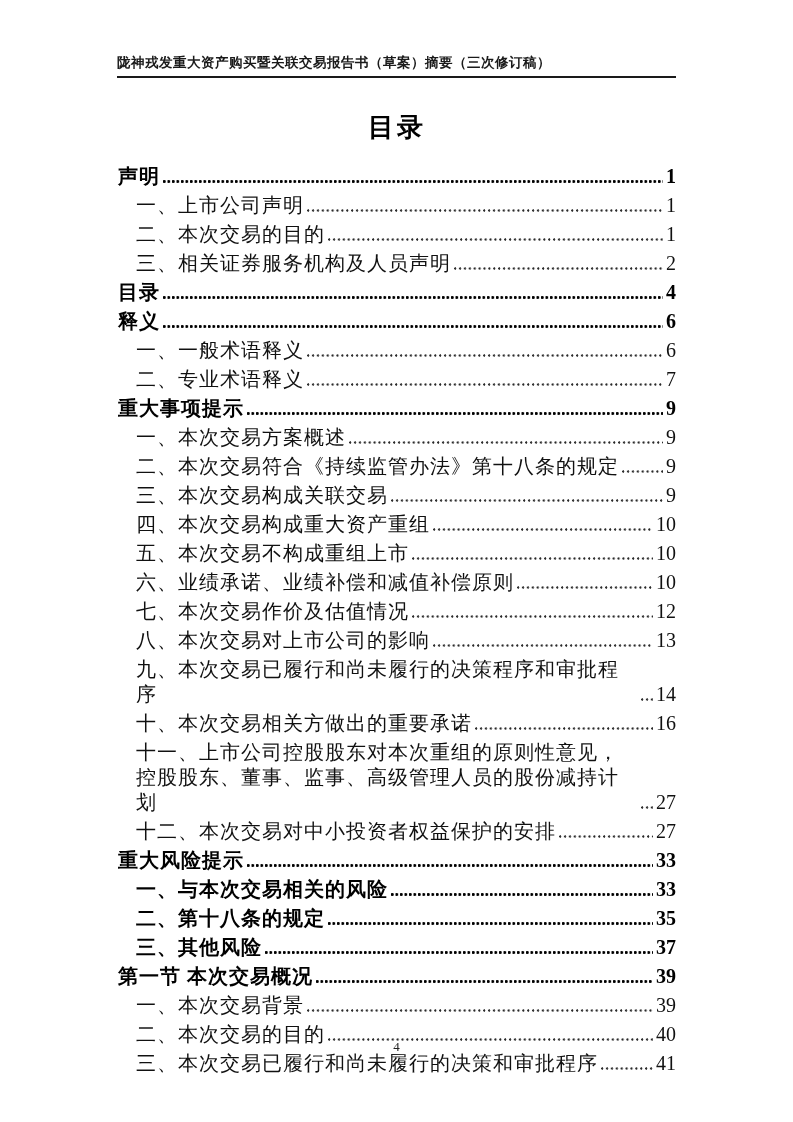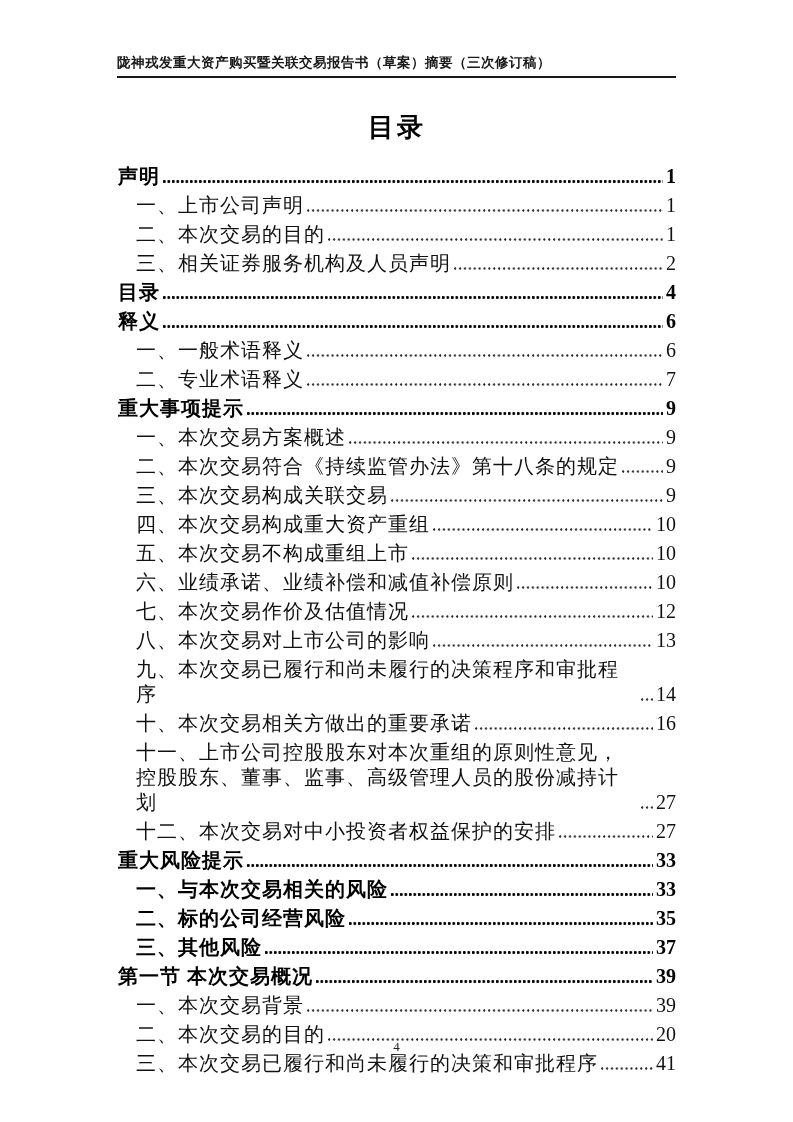--- a/index.html
+++ b/index.html
@@ -220,21 +220,21 @@
           <span class="toc-label">重大风险提示</span>
           <span class="leader"></span>
           <span class="toc-page">33</span>
         </div>
         <div class="toc-row indent bold">
           <span class="toc-label">一、与本次交易相关的风险</span>
           <span class="leader"></span>
           <span class="toc-page">33</span>
         </div>
         <div class="toc-row indent bold">
-          <span class="toc-label">二、标的公司经营风险</span>
+          <span class="toc-label">二、第十八条的规定</span>
           <span class="leader"></span>
           <span class="toc-page">35</span>
         </div>
         <div class="toc-row indent bold">
           <span class="toc-label">三、其他风险</span>
           <span class="leader"></span>
           <span class="toc-page">37</span>
         </div>
         <div class="toc-row bold">
           <span class="toc-label">第一节 本次交易概况</span>
@@ -242,21 +242,21 @@
           <span class="toc-page">39</span>
         </div>
         <div class="toc-row indent">
           <span class="toc-label">一、本次交易背景</span>
           <span class="leader"></span>
           <span class="toc-page">39</span>
         </div>
         <div class="toc-row indent">
           <span class="toc-label">二、本次交易的目的</span>
           <span class="leader"></span>
-          <span class="toc-page">20</span>
+          <span class="toc-page">40</span>
         </div>
         <div class="toc-row indent">
           <span class="toc-label">三、本次交易已履行和尚未履行的决策和审批程序</span>
           <span class="leader"></span>
           <span class="toc-page">41</span>
         </div>
       </div>
   </div>
 
   <div class="doc-footer">

